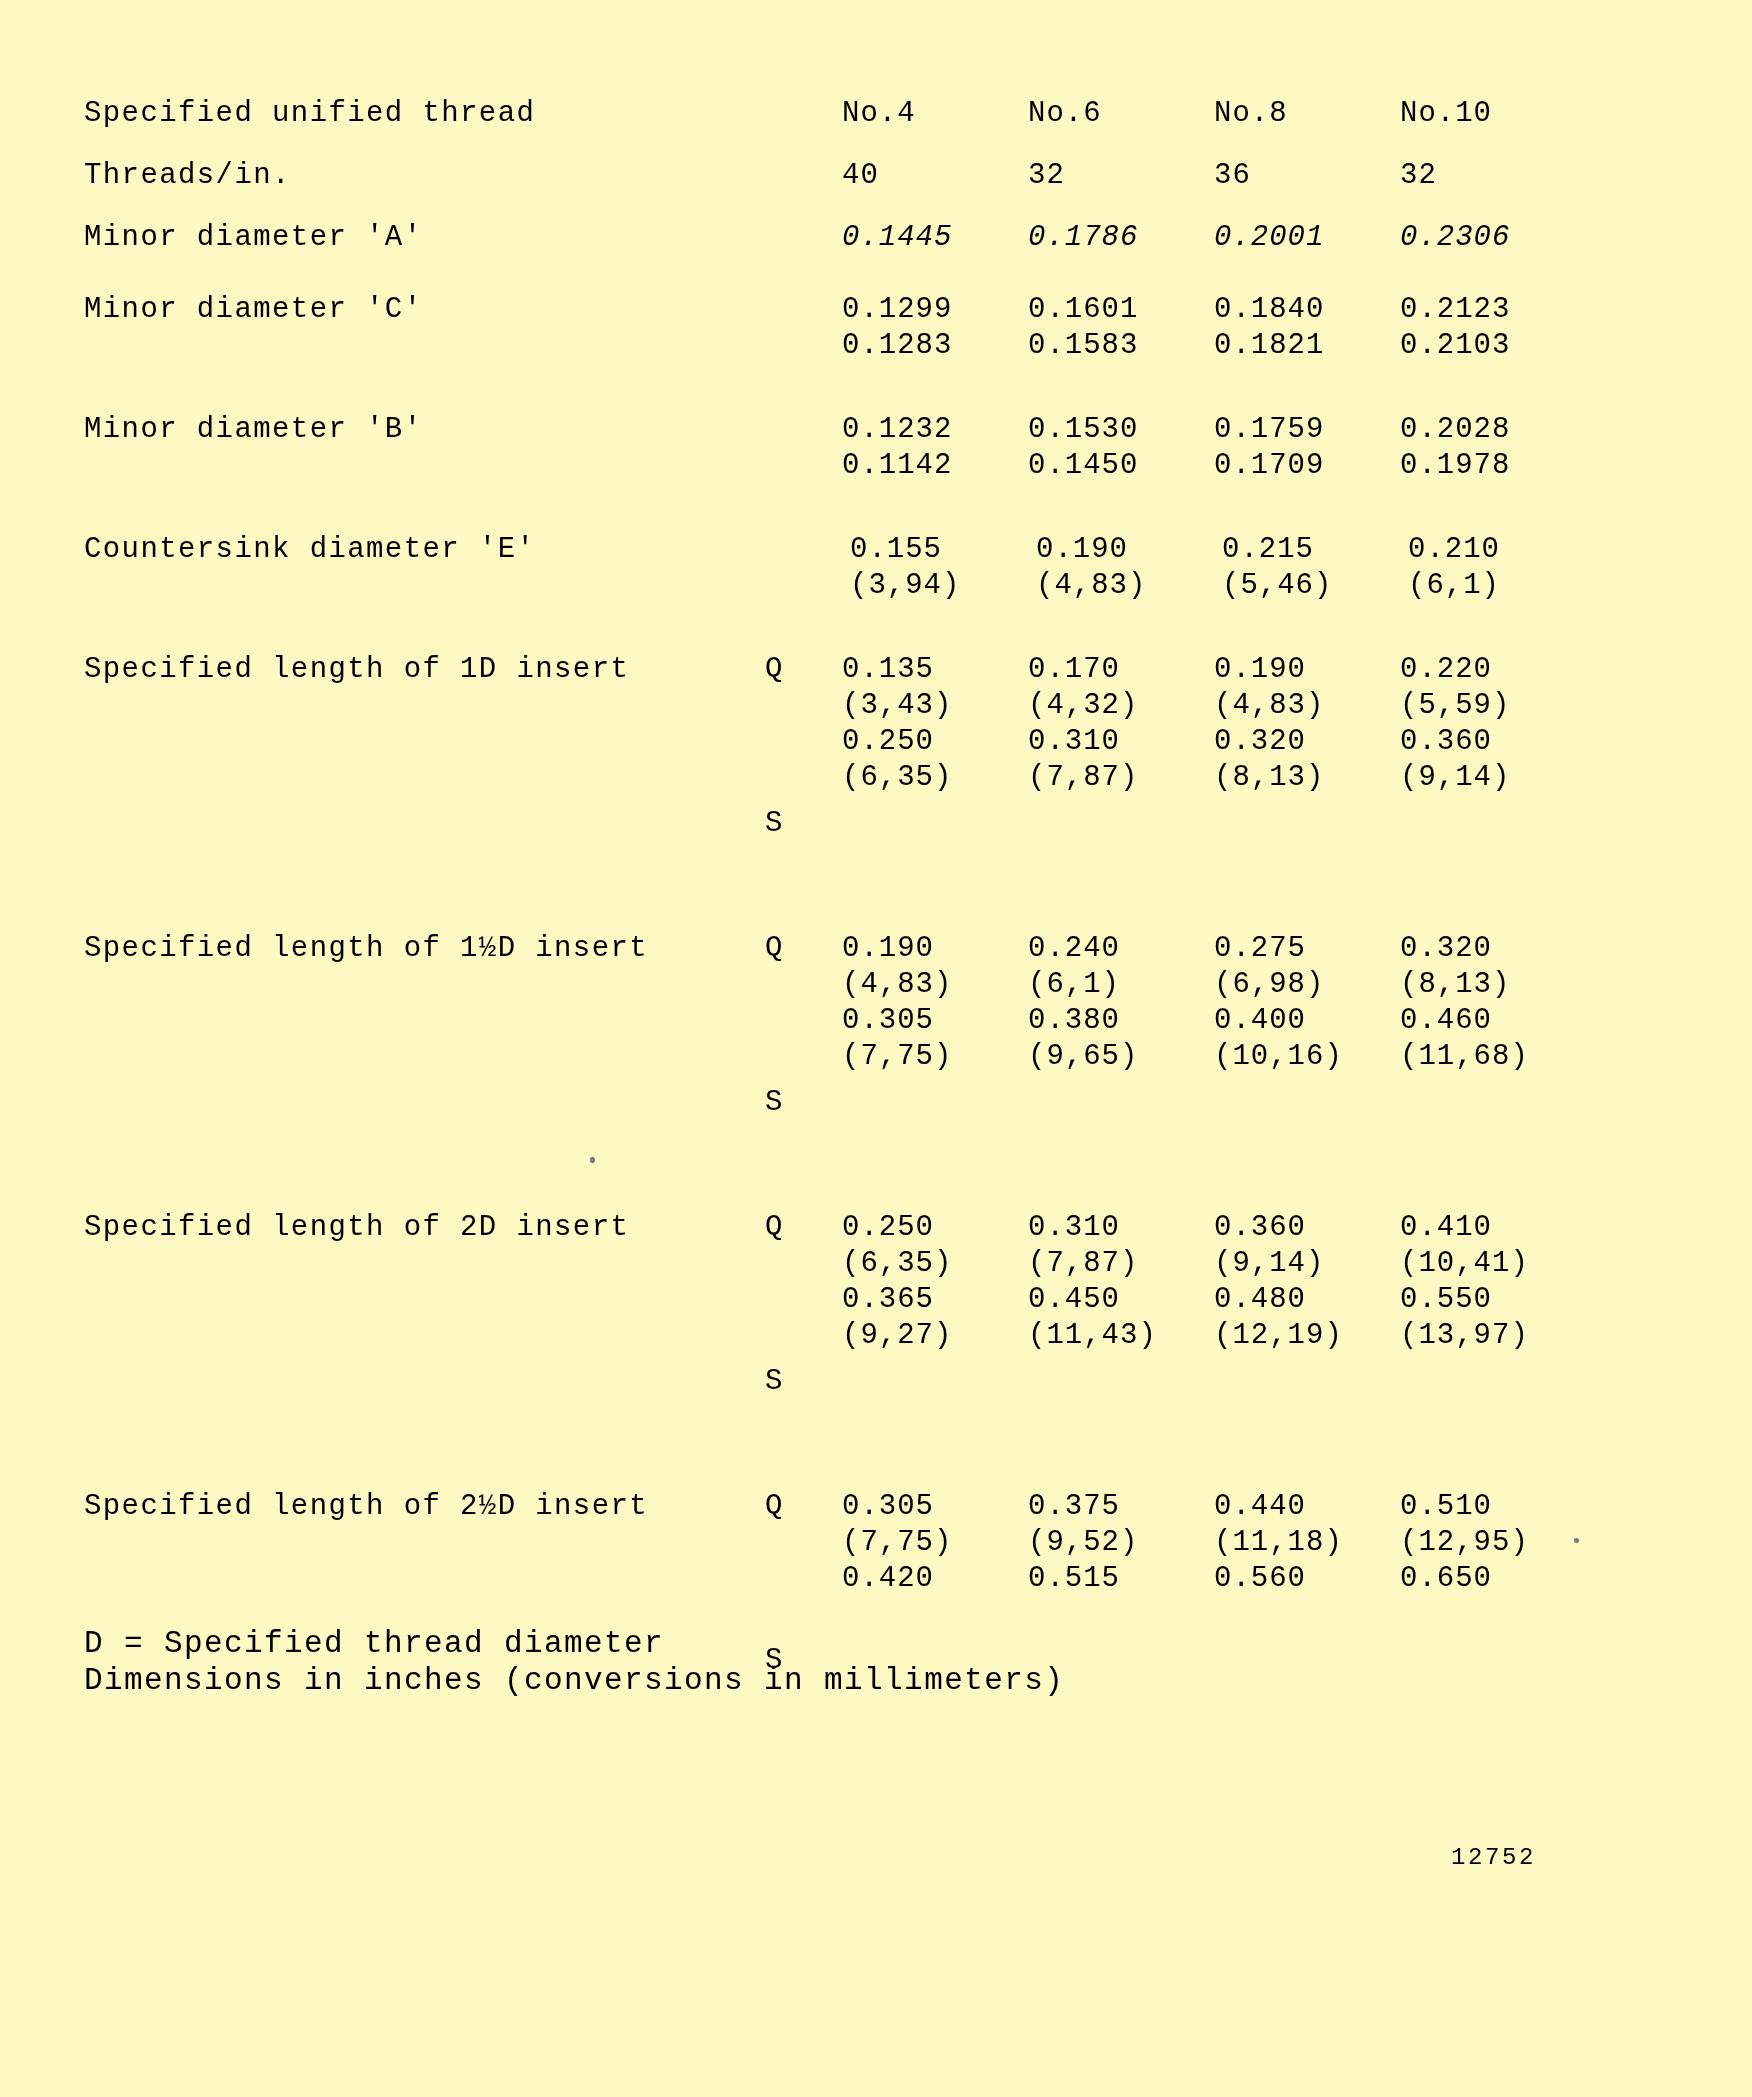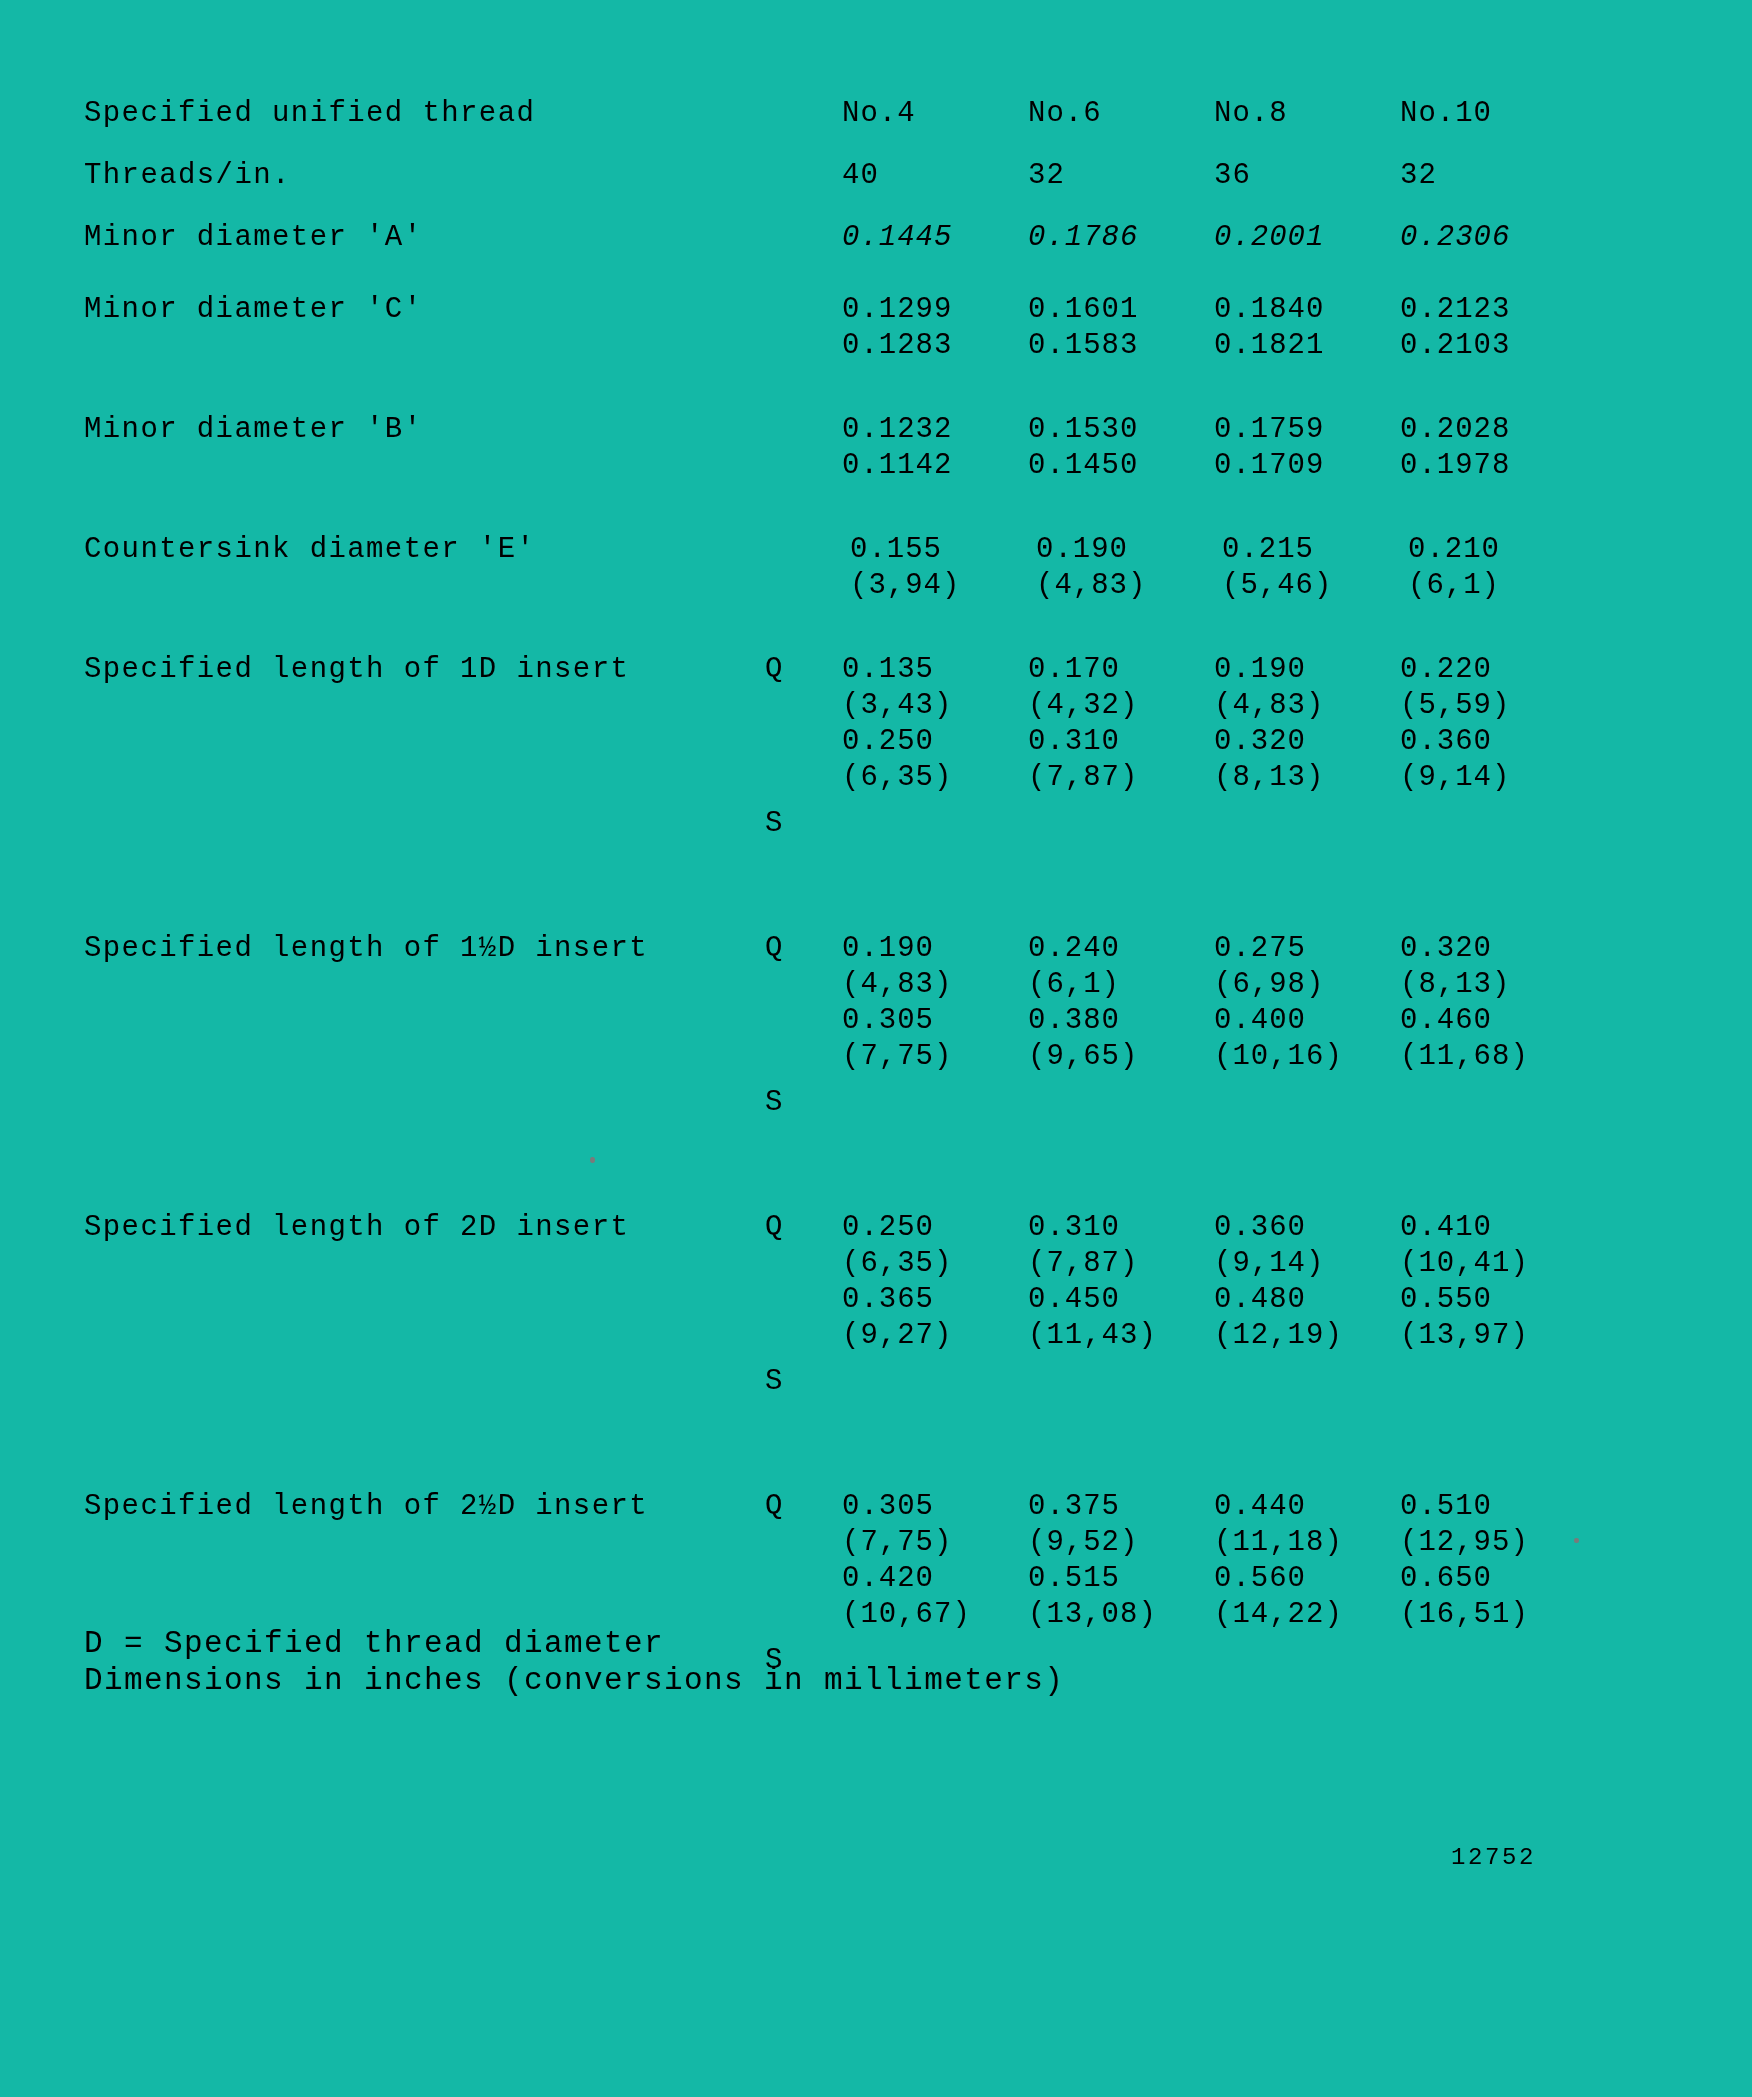--- a/index.html
+++ b/index.html
@@ -9,21 +9,21 @@
     background: #ffffff;
   }
   body {
     font-family: "Liberation Mono", "DejaVu Sans Mono", monospace;
     color: #000000;
   }
   .page {
     position: relative;
     width: 1752px;
     height: 2097px;
-    background: #14b8a6;
+    background: #fef9c3;
     overflow: hidden;
   }
 
   
   .sheet {
     position: absolute;
     left: 84px;
     top: 96px;
     width: 1594px;
   }
@@ -354,26 +354,20 @@
           <div class="v">(9,52)</div>
           <div class="v">(11,18)</div>
           <div class="v">(12,95)</div>
         </div>
         <div class="values">
           <div class="v">0.420</div>
           <div class="v">0.515</div>
           <div class="v">0.560</div>
           <div class="v">0.650</div>
         </div>
-        <div class="values">
-          <div class="v">(10,67)</div>
-          <div class="v">(13,08)</div>
-          <div class="v">(14,22)</div>
-          <div class="v">(16,51)</div>
-        </div>
       </div>
     </div>
 
   </div>
 
   <div class="notes">
     <div>D = Specified thread diameter</div>
     <div>Dimensions in inches (conversions in millimeters)</div>
   </div>
 

